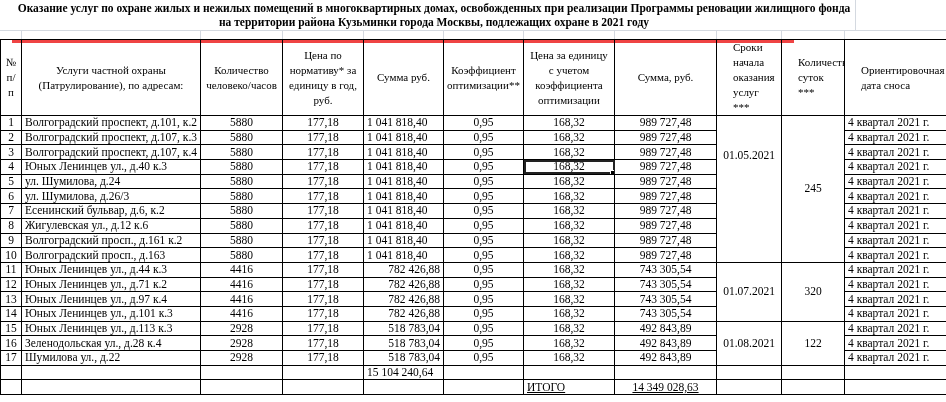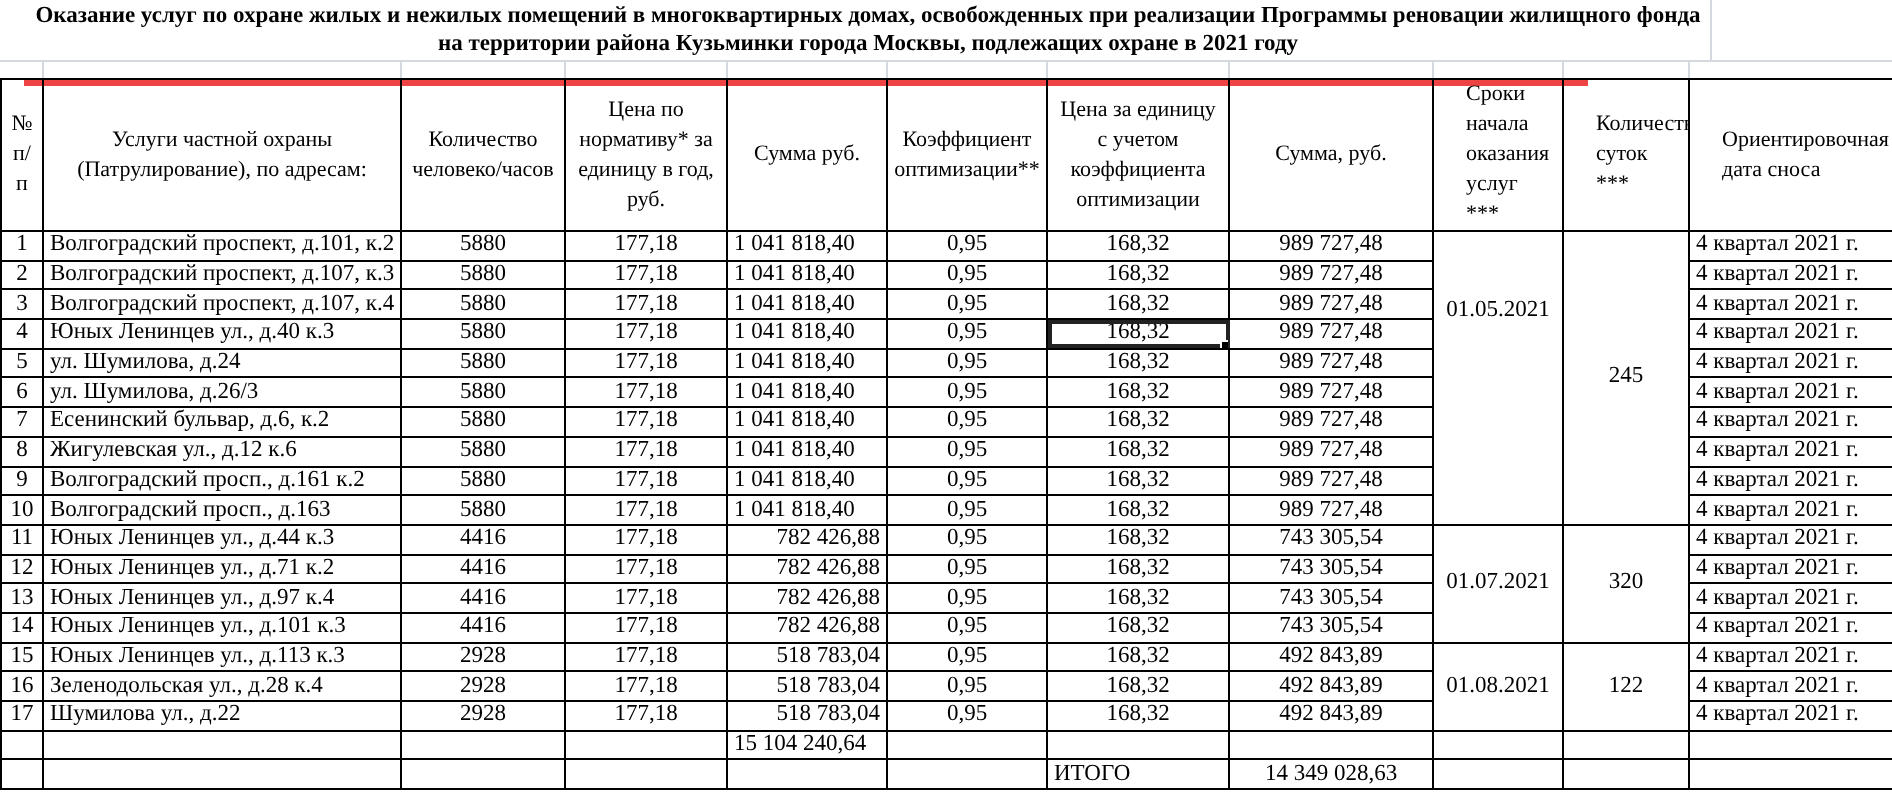--- a/index.html
+++ b/index.html
@@ -30,21 +30,21 @@
     font-weight:normal; line-height:13px; height:13.7px;
   }
   table.sheet thead th {
     height:75px; white-space:normal; text-align:center; vertical-align:middle;
     font-size:11px; line-height:15px;
   }
   table.sheet thead th.left { text-align:left;padding-left:16px; }
   td.c { text-align:center; }
   td.r { text-align:right; }
   td.l { text-align:left; }
-  td.bold { font-weight:bold; }
+  td.bold { font-weight:bold;text-decoration:underline; }
   td.sel { outline:2px solid #222; outline-offset:-2px; position:relative; }
   td.sel .handle { position:absolute; right:-3px; bottom:-3px; width:5px; height:5px;
                    background:#000; border:1px solid #fff; }
   td.merged { text-align:center; vertical-align:middle; }
 </style>
 </head>
 <body>
 
 <div class="title">
   <div class="title-line l1">Оказание услуг по охране жилых и нежилых помещений в многоквартирных домах, освобожденных при реализации Программы реновации жилищного фонда</div>

